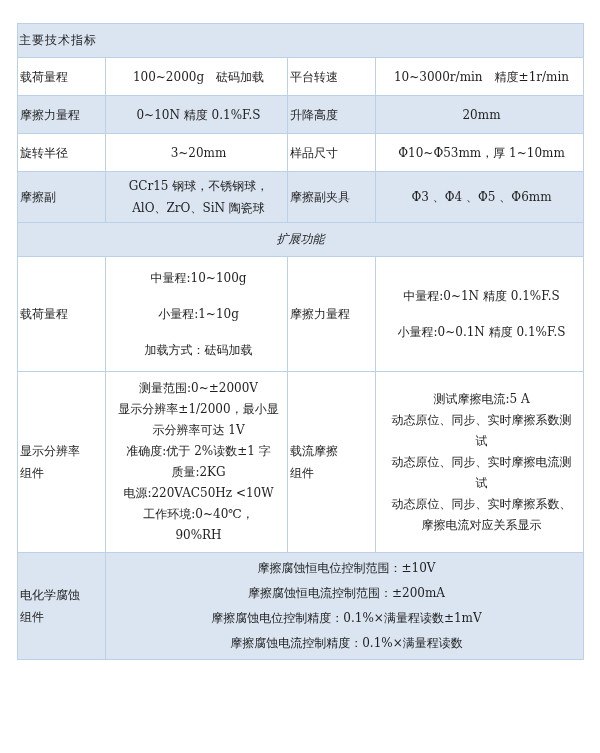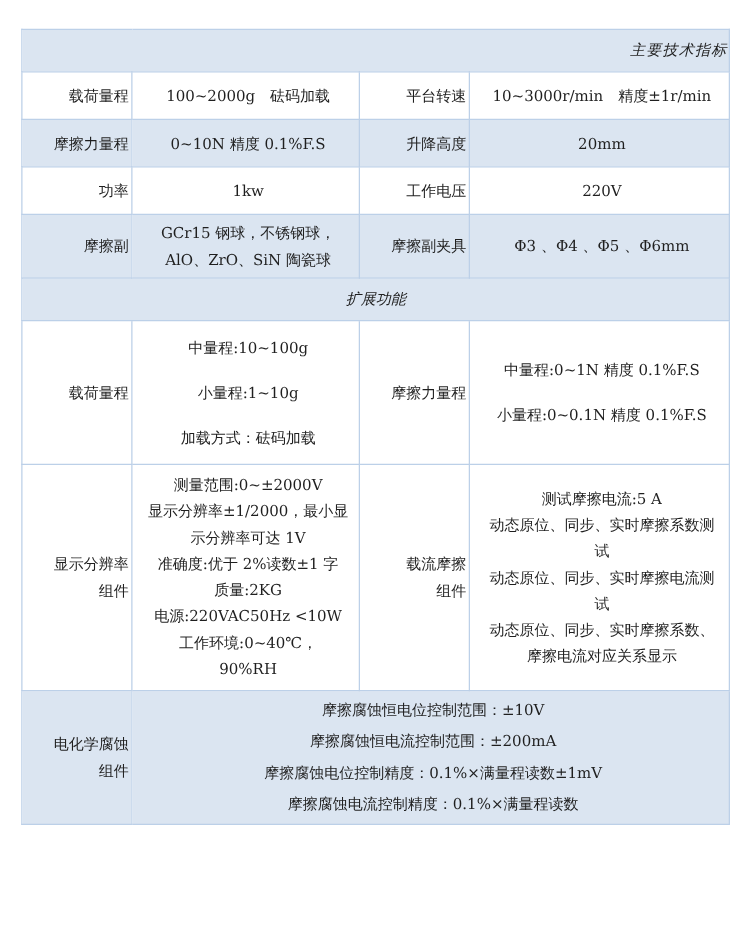--- a/index.html
+++ b/index.html
@@ -30,33 +30,32 @@
     border: 1px solid #bcd0e8;
     font-size: 12px;
     font-weight: normal;
     vertical-align: middle;
     overflow: hidden;
   }
   tr.blue { background: #dbe5f1; }
   tr.white { background: #ffffff; }
   th.title-cell {
     font-size: 17px;
-    text-align: right;
+    text-align: left;
     height: 31px;
     letter-spacing: 1px;
-    font-style: italic;
   }
   th.section-cell {
     font-size: 13px;
     text-align: center;
     height: 31px;
     font-style: italic;
   }
   td.label {
-    text-align: right;
+    text-align: left;
     padding: 3px 2px;
     white-space: pre-line;
     line-height: 22px;
     margin-top: 39px;
   }
   td.value {
     text-align: center;
     padding: 3px 8px 3px 12px;
     white-space: pre-line;
     line-height: 22px;
@@ -95,28 +94,28 @@
       <td class="value">10~3000r/min　精度±1r/min</td>
     </tr>
 
     <tr class="blue h33">
       <td class="label">摩擦力量程</td>
       <td class="value">0~10N 精度 0.1%F.S</td>
       <td class="label">升降高度</td>
       <td class="value">20mm</td>
     </tr>
 
+    <tr class="white h33">
+      <td class="label">旋转半径</td>
+      <td class="value">3~20mm</td>
+      <td class="label">样品尺寸</td>
+      <td class="value">Φ10~Φ53mm，厚 1~10mm</td>
+    </tr>
 
 
-    <tr class="white h33">
-      <td class="label">功率</td>
-      <td class="value">1kw</td>
-      <td class="label">工作电压</td>
-      <td class="value">220V</td>
-    </tr>
 
     <tr class="blue h42">
       <td class="label">摩擦副</td>
       <td class="value">GCr15 钢球，不锈钢球，AlO、ZrO、SiN 陶瓷球</td>
       <td class="label">摩擦副夹具</td>
       <td class="value">Φ3 、Φ4 、Φ5 、Φ6mm</td>
     </tr>
 
 
     <tr class="blue">

